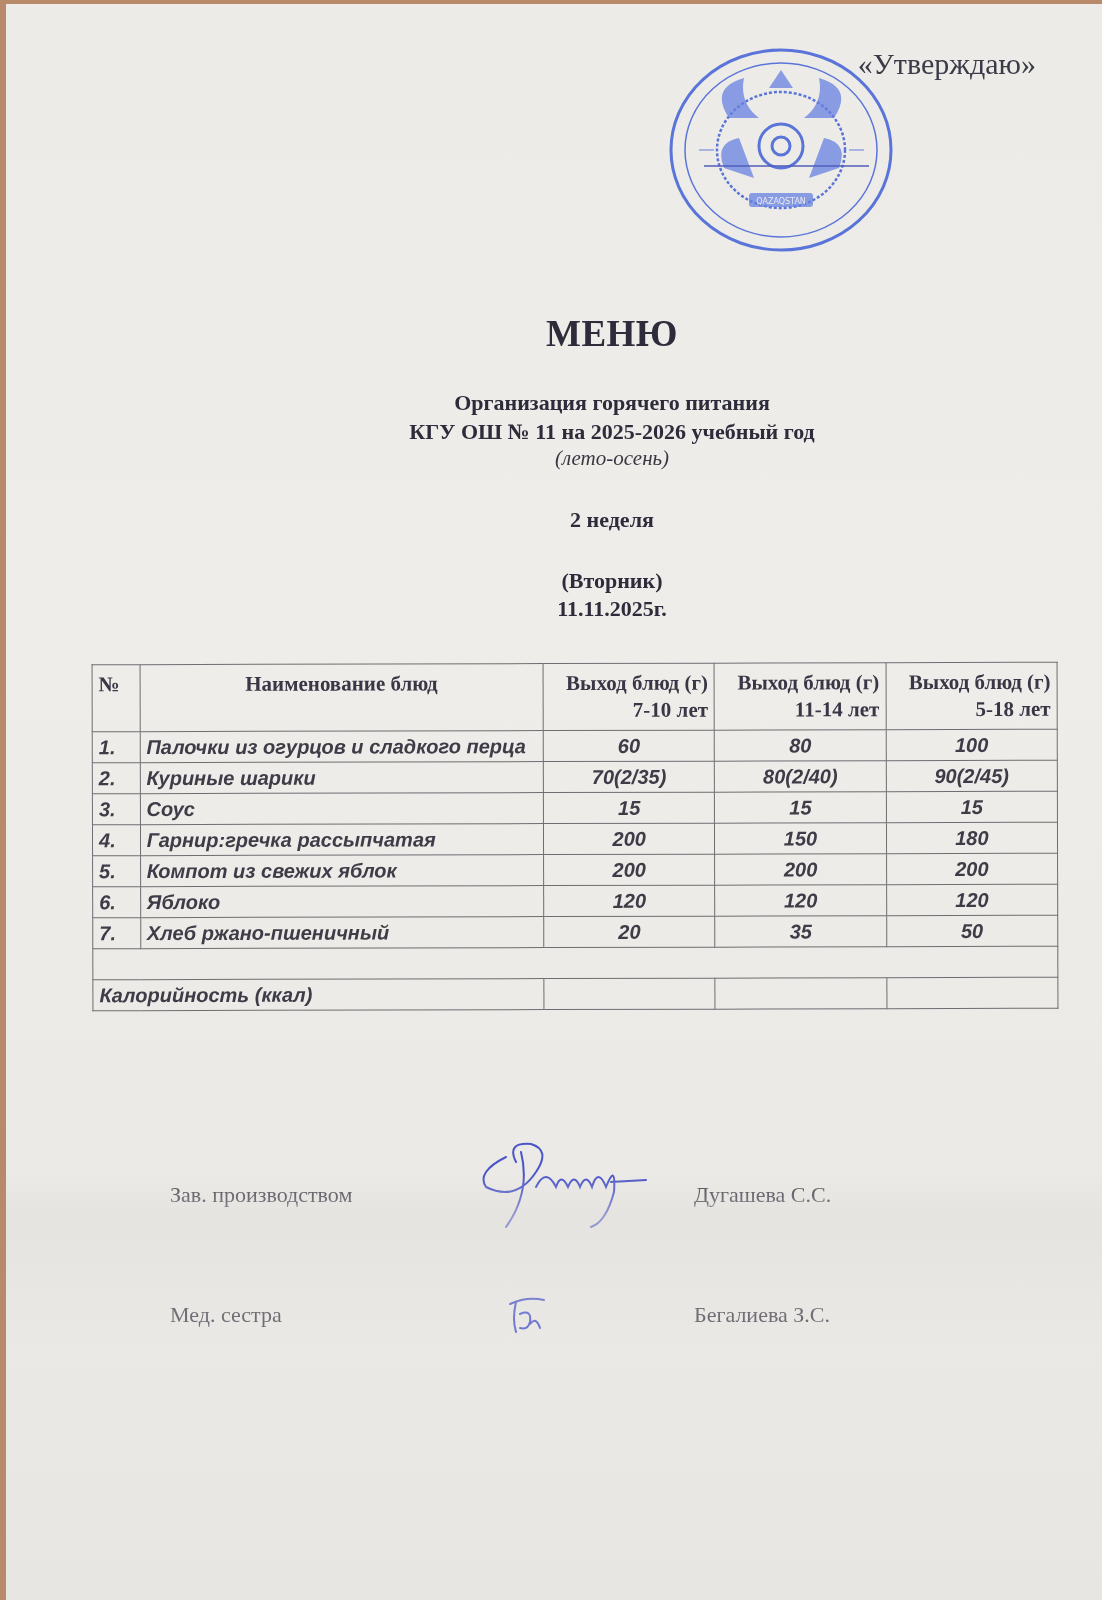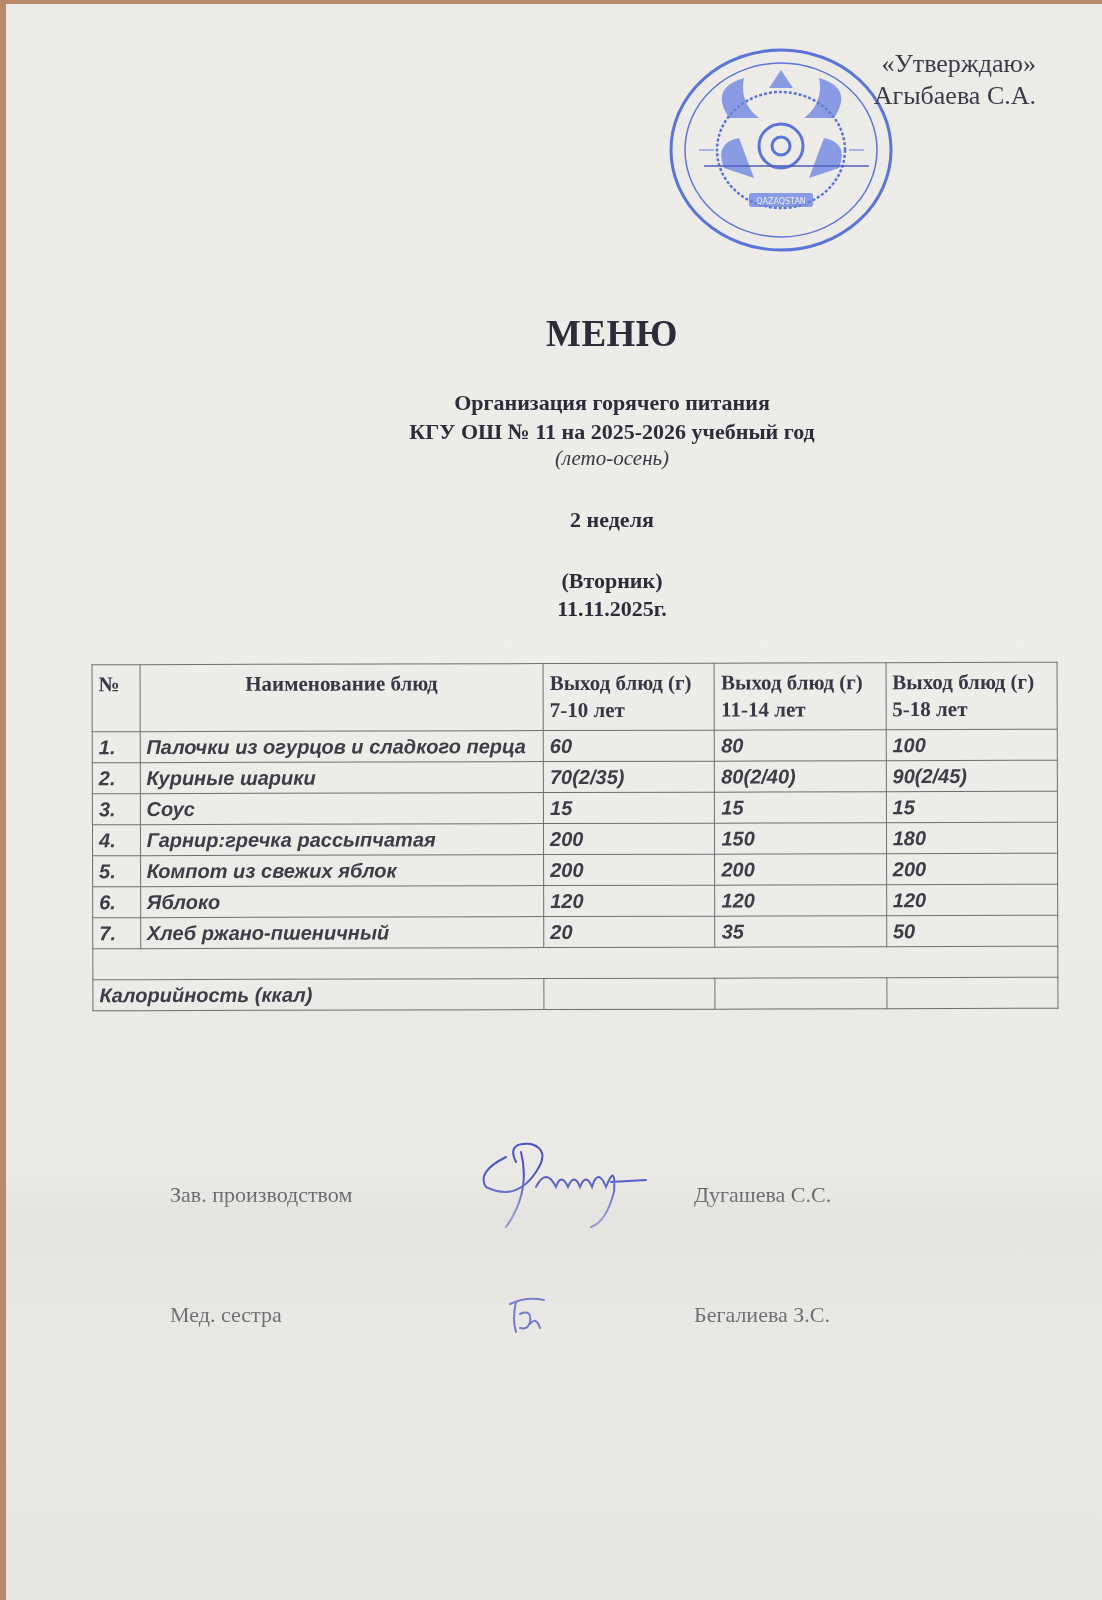--- a/index.html
+++ b/index.html
@@ -17,21 +17,21 @@
   .shade {
     position: absolute; left: 0; right: 0; top: 1170px; height: 430px;
     background: linear-gradient(180deg, rgba(220,218,214,0.0) 0%, rgba(224,222,218,0.5) 10%, rgba(236,235,231,0.2) 40%, rgba(236,235,231,0) 100%);
     pointer-events: none;
   }
   .serif { font-family: "Liberation Serif", "DejaVu Serif", serif; color: #2e2b3a; }
 
   
   .approval {
     position: absolute; right: 66px; top: 44px;
-    text-align: right; font-size: 26px; line-height: 32px; color: #3b3a48;
+    text-align: right; font-size: 30px; line-height: 32px; color: #3b3a48;
   }
   .approval div { white-space: nowrap; }
 
   
   .stamp {
     position: absolute; left: 663px; top: 44px; width: 230px; height: 205px;
     opacity: 0.82;
   }
 
   .title {
@@ -66,28 +66,28 @@
     padding: 0 6px;
     vertical-align: top;
   }
   table.menu th {
     font-family: "Liberation Serif", "DejaVu Serif", serif;
     font-weight: bold; font-size: 21px; color: #3a3646;
     line-height: 27px; height: 60px; padding-top: 6px;
   }
   th.c-no { width: 34px; text-align: left; }
   th.c-name { width: 385px; text-align: center; }
-  th.c-age { width: 156px; text-align: left; }
+  th.c-age { width: 156px; text-align: right; }
   table.menu td {
     font-family: "Liberation Sans", "DejaVu Sans", sans-serif;
     font-style: italic; font-weight: bold; font-size: 20px; color: #3f3c48;
     line-height: 30px; height: 30px;
   }
   td.no { text-align: left; }
-  td.val { }
+  td.val { text-align: center; }
   tr.spacer td { height: 30px; }
 
   
   .sig-row { position: absolute; left: 0; width: 1102px; }
   .sig-role { position: absolute; left: 164px; font-size: 22px; color: #45434e; white-space: nowrap; }
   .sig-name { position: absolute; left: 688px; font-size: 22px; color: #45434e; white-space: nowrap; }
   .sig-scribble { position: absolute; }
 </style>
 </head>
 <body>
@@ -113,21 +113,20 @@
     <text x="112" y="156" font-size="8" text-anchor="middle" fill="#eaeaf2" font-family="DejaVu Sans, sans-serif">QAZAQSTAN</text>
     <g stroke="#3b5bd6" stroke-width="1.2" opacity="0.8">
       <line x1="30" y1="102" x2="45" y2="102"></line>
       <line x1="180" y1="102" x2="195" y2="102"></line>
     </g>
     <path d="M35 118 L200 118" stroke="#2f3cb0" stroke-width="1.3"></path>
   </svg>
 
   <div class="approval serif">
     <div>«Утверждаю»</div>
-    <div>Агыбаева С.А.</div>
   </div>
 
   <div class="title serif">МЕНЮ</div>
   <div class="subtitle serif">
     <div>Организация горячего питания</div>
     <div>КГУ ОШ № 11 на 2025-2026 учебный год</div>
   </div>
   <div class="season serif">(лето-осень)</div>
   <div class="week serif">2 неделя</div>
   <div class="day serif">

